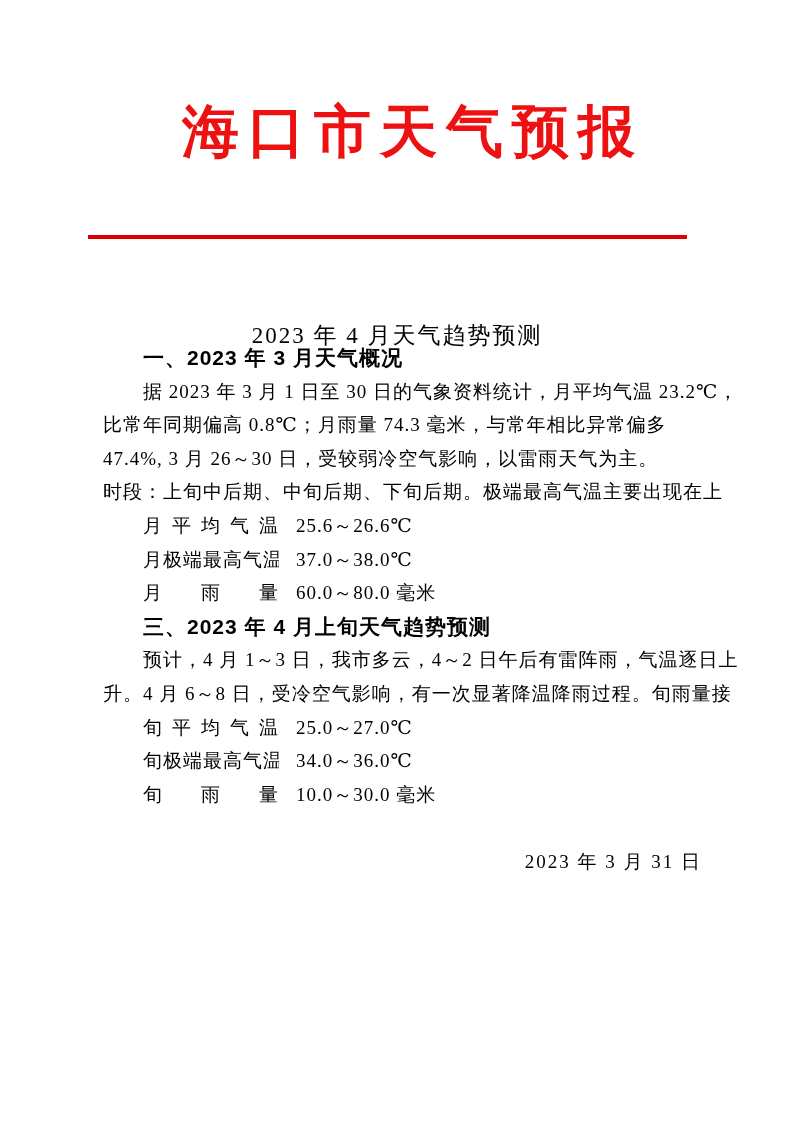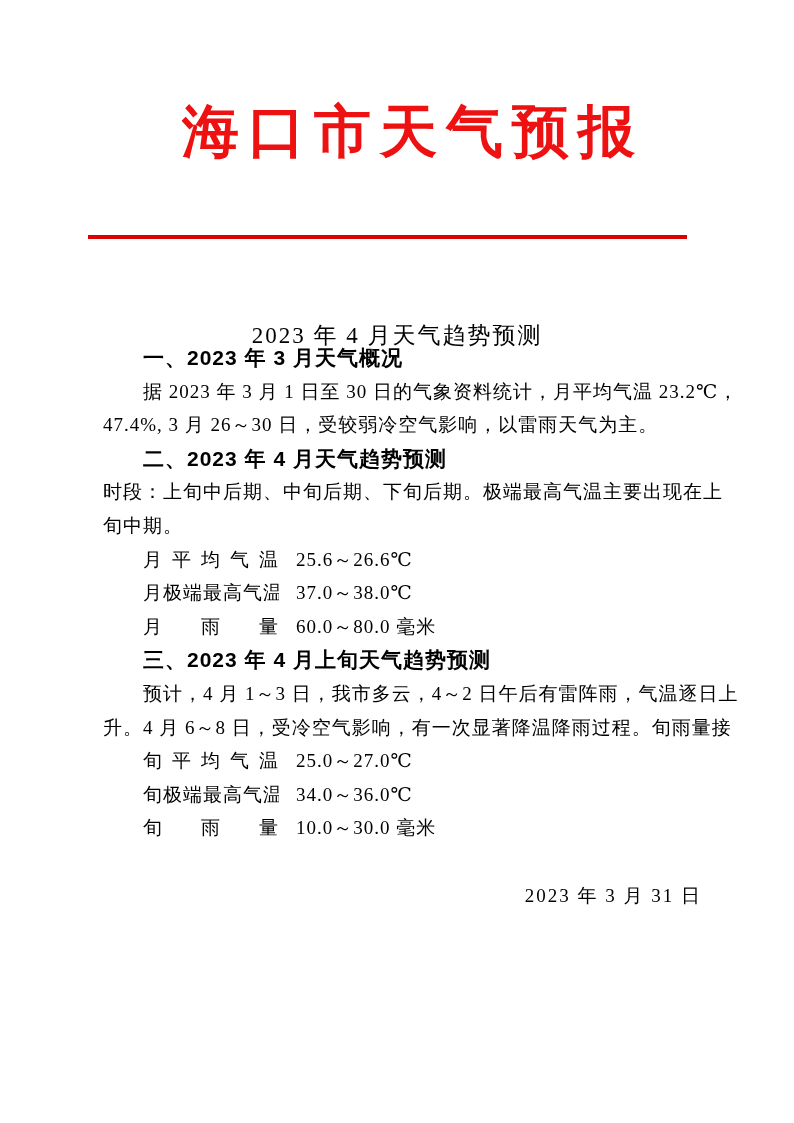--- a/index.html
+++ b/index.html
@@ -73,24 +73,23 @@
   <div class="masthead-title">海口市天气预报</div>
 
 
   <div class="rule"></div>
 
   <div class="doc-title">2023 年 4 月天气趋势预测</div>
 
   <div class="doc-body">
       <div class="ln heading">一、2023 年 3 月天气概况</div>
       <div class="ln body indent">据 2023 年 3 月 1 日至 30 日的气象资料统计，月平均气温 23.2℃，</div>
+      <div class="ln body">比常年同期偏高 0.8℃；月雨量 74.3 毫米，与常年相比异常偏多</div>
       <div class="ln body">47.4%, 3 月 26～30 日，受较弱冷空气影响，以雷雨天气为主。</div>
-      <div class="ln heading">二、2023 年 4 月天气趋势预测</div>
       <div class="ln body">时段：上旬中后期、中旬后期、下旬后期。极端最高气温主要出现在上</div>
-      <div class="ln body">旬中期。</div>
       <div class="ln data-row"><span class="dlabel">月平均气温</span><span class="dvalue">25.6～26.6℃</span></div>
       <div class="ln data-row"><span class="dlabel">月极端最高气温</span><span class="dvalue">37.0～38.0℃</span></div>
       <div class="ln data-row"><span class="dlabel">月　雨　量</span><span class="dvalue">60.0～80.0 毫米</span></div>
       <div class="ln heading">三、2023 年 4 月上旬天气趋势预测</div>
       <div class="ln body indent">预计，4 月 1～3 日，我市多云，4～2 日午后有雷阵雨，气温逐日上</div>
       <div class="ln body">升。4 月 6～8 日，受冷空气影响，有一次显著降温降雨过程。旬雨量接</div>
       <div class="ln data-row"><span class="dlabel">旬平均气温</span><span class="dvalue">25.0～27.0℃</span></div>
       <div class="ln data-row"><span class="dlabel">旬极端最高气温</span><span class="dvalue">34.0～36.0℃</span></div>
       <div class="ln data-row"><span class="dlabel">旬　雨　量</span><span class="dvalue">10.0～30.0 毫米</span></div>
       <div class="ln spacer"></div>

